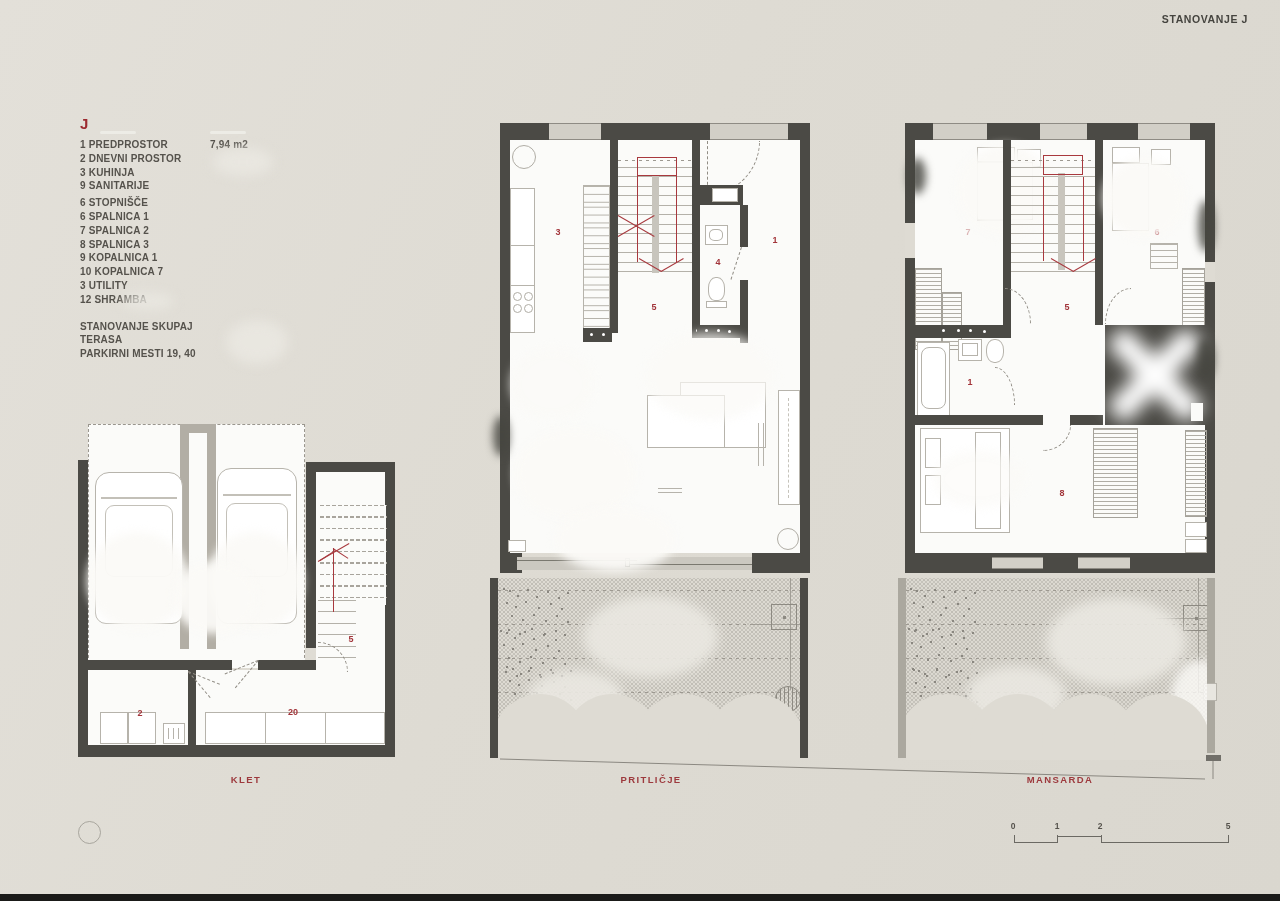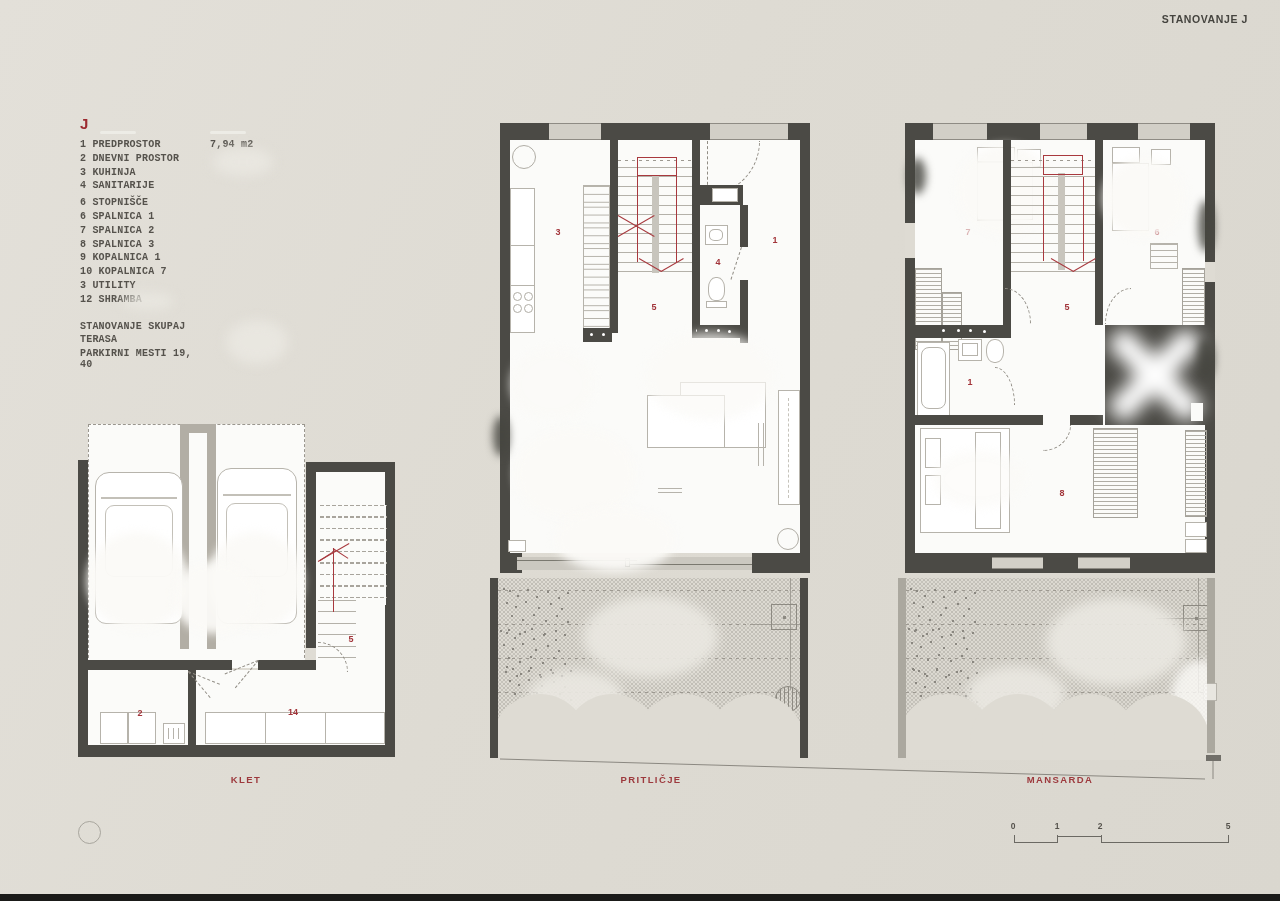--- a/index.html
+++ b/index.html
@@ -28,21 +28,21 @@
   .plabel{color:#9d393d;font-size:9.5px;font-weight:bold;letter-spacing:1.4px;transform:translate(-50%,-50%);}
   .sm{border-radius:50%;filter:blur(5px);background:rgba(251,250,247,.95);}
   .gsm{border-radius:50%;filter:blur(6px);background:rgba(233,231,225,.92);}
   .dsm{border-radius:50%;filter:blur(4px);background:rgba(70,69,64,.82);}
   .wdot{width:3px;height:3px;border-radius:50%;background:#fff;}
   .veg{width:2px;height:2px;background:#8a8780;box-shadow:6px 2px #8a8780,14px 7px #8a8780,24px 1px #8a8780,33px 8px #8a8780,44px 3px #8a8780,55px 9px #8a8780,64px 4px #8a8780,3px 14px #8a8780,12px 18px #8a8780,22px 13px #8a8780,35px 19px #8a8780,47px 15px #8a8780,58px 20px #8a8780,8px 27px #8a8780,19px 31px #8a8780,30px 26px #8a8780,42px 32px #8a8780,53px 27px #8a8780,64px 33px #8a8780,5px 41px #8a8780,16px 45px #8a8780,28px 40px #8a8780,40px 46px #8a8780,52px 42px #8a8780;}
   .scall{border-radius:50%;background:#dedbd3;}
   .title{position:absolute;right:32px;top:13px;font-size:10.5px;font-weight:bold;color:#45443f;letter-spacing:.6px;}
   .uletter{position:absolute;left:80px;top:115px;color:#9c2a30;font-size:15px;font-weight:bold;}
   .fstrip{position:absolute;height:3px;background:#edece6;border-radius:2px;}
-  .leg{position:absolute;left:80px;top:139px;font-size:10px;color:#55524c;font-weight:600;letter-spacing:.2px;font-family:Liberation Mono, monospace;}
+  .leg{position:absolute;left:80px;top:139px;font-size:10px;color:#55524c;font-weight:600;letter-spacing:.2px;}
   .leg .row{height:13.8px;display:flex;}
   .leg .lab{width:130px;}
   .leg .gap{margin-top:3px;}
   .leg .sum{margin-top:13px;}
   .sn{font-size:8.5px;color:#55524c;transform:translate(-50%,-50%);}
   .sbd{height:8px;border:1px solid #6b6963;border-top:none;}
   .sbt{height:1px;background:#6b6963;}
   .logo{position:absolute;left:78px;top:821px;width:21px;height:21px;border:1.5px solid rgba(150,147,139,.75);border-radius:50%;}
   .bbar{position:absolute;left:0;top:894px;width:1280px;height:7px;background:#1a1a18;}
   svg.leader{position:absolute;left:488px;top:750px;}
@@ -66,21 +66,21 @@
       </div>
     <div class="row">
         <span class="lab">2 DNEVNI PROSTOR</span>
         <span></span>
       </div>
     <div class="row">
         <span class="lab">3 KUHINJA</span>
         <span></span>
       </div>
     <div class="row">
-        <span class="lab">4 SANITARIJE</span>
+        <span class="lab">9 SANITARIJE</span>
         <span></span>
       </div>
     <div class="row gap">
         <span class="lab">6 STOPNIŠČE</span>
         <span></span>
       </div>
     <div class="row">
         <span class="lab">6 SPALNICA 1</span>
         <span></span>
       </div>
@@ -162,21 +162,21 @@
     <i class="o" style="left:25px;top:292px;width:28px;height:32px"></i>
     <i class="o" style="left:53px;top:292px;width:28px;height:32px"></i>
     <i class="o" style="left:88px;top:303px;width:22px;height:21px">
         <i style="left:4px;top:4px;right:4px;bottom:4px;background:repeating-linear-gradient(90deg,#b6b3ab 0 1px,transparent 1px 5px)"></i>
       </i>
     <i class="o" style="left:130px;top:292px;width:180px;height:32px"></i>
     <i class="ln" style="left:190px;top:292px;width:1px;height:32px"></i>
     <i class="ln" style="left:250px;top:292px;width:1px;height:32px"></i>
     <b class="rn" style="left:276px;top:219px">5</b>
     <b class="rn" style="left:65px;top:293px">2</b>
-    <b class="rn" style="left:218px;top:292px">14</b>
+    <b class="rn" style="left:218px;top:292px">20</b>
     <i class="sm" style="left:12px;top:112px;width:102px;height:98px"></i>
     <i class="sm" style="left:132px;top:112px;width:96px;height:98px"></i>
     <i class="sm" style="left:98px;top:142px;width:84px;height:72px"></i>
   </div>
 
   <div style="position:absolute;left:495px;top:120px;width:320px;height:645px">
     <i class="wh" style="left:15px;top:20px;width:290px;height:413px"></i>
     <i class="w" style="left:5px;top:3px;width:310px;height:17px"></i>
     <i class="win" style="left:54px;top:3px;width:52px;height:17px"></i>
     <i class="win" style="left:215px;top:3px;width:78px;height:17px"></i>

